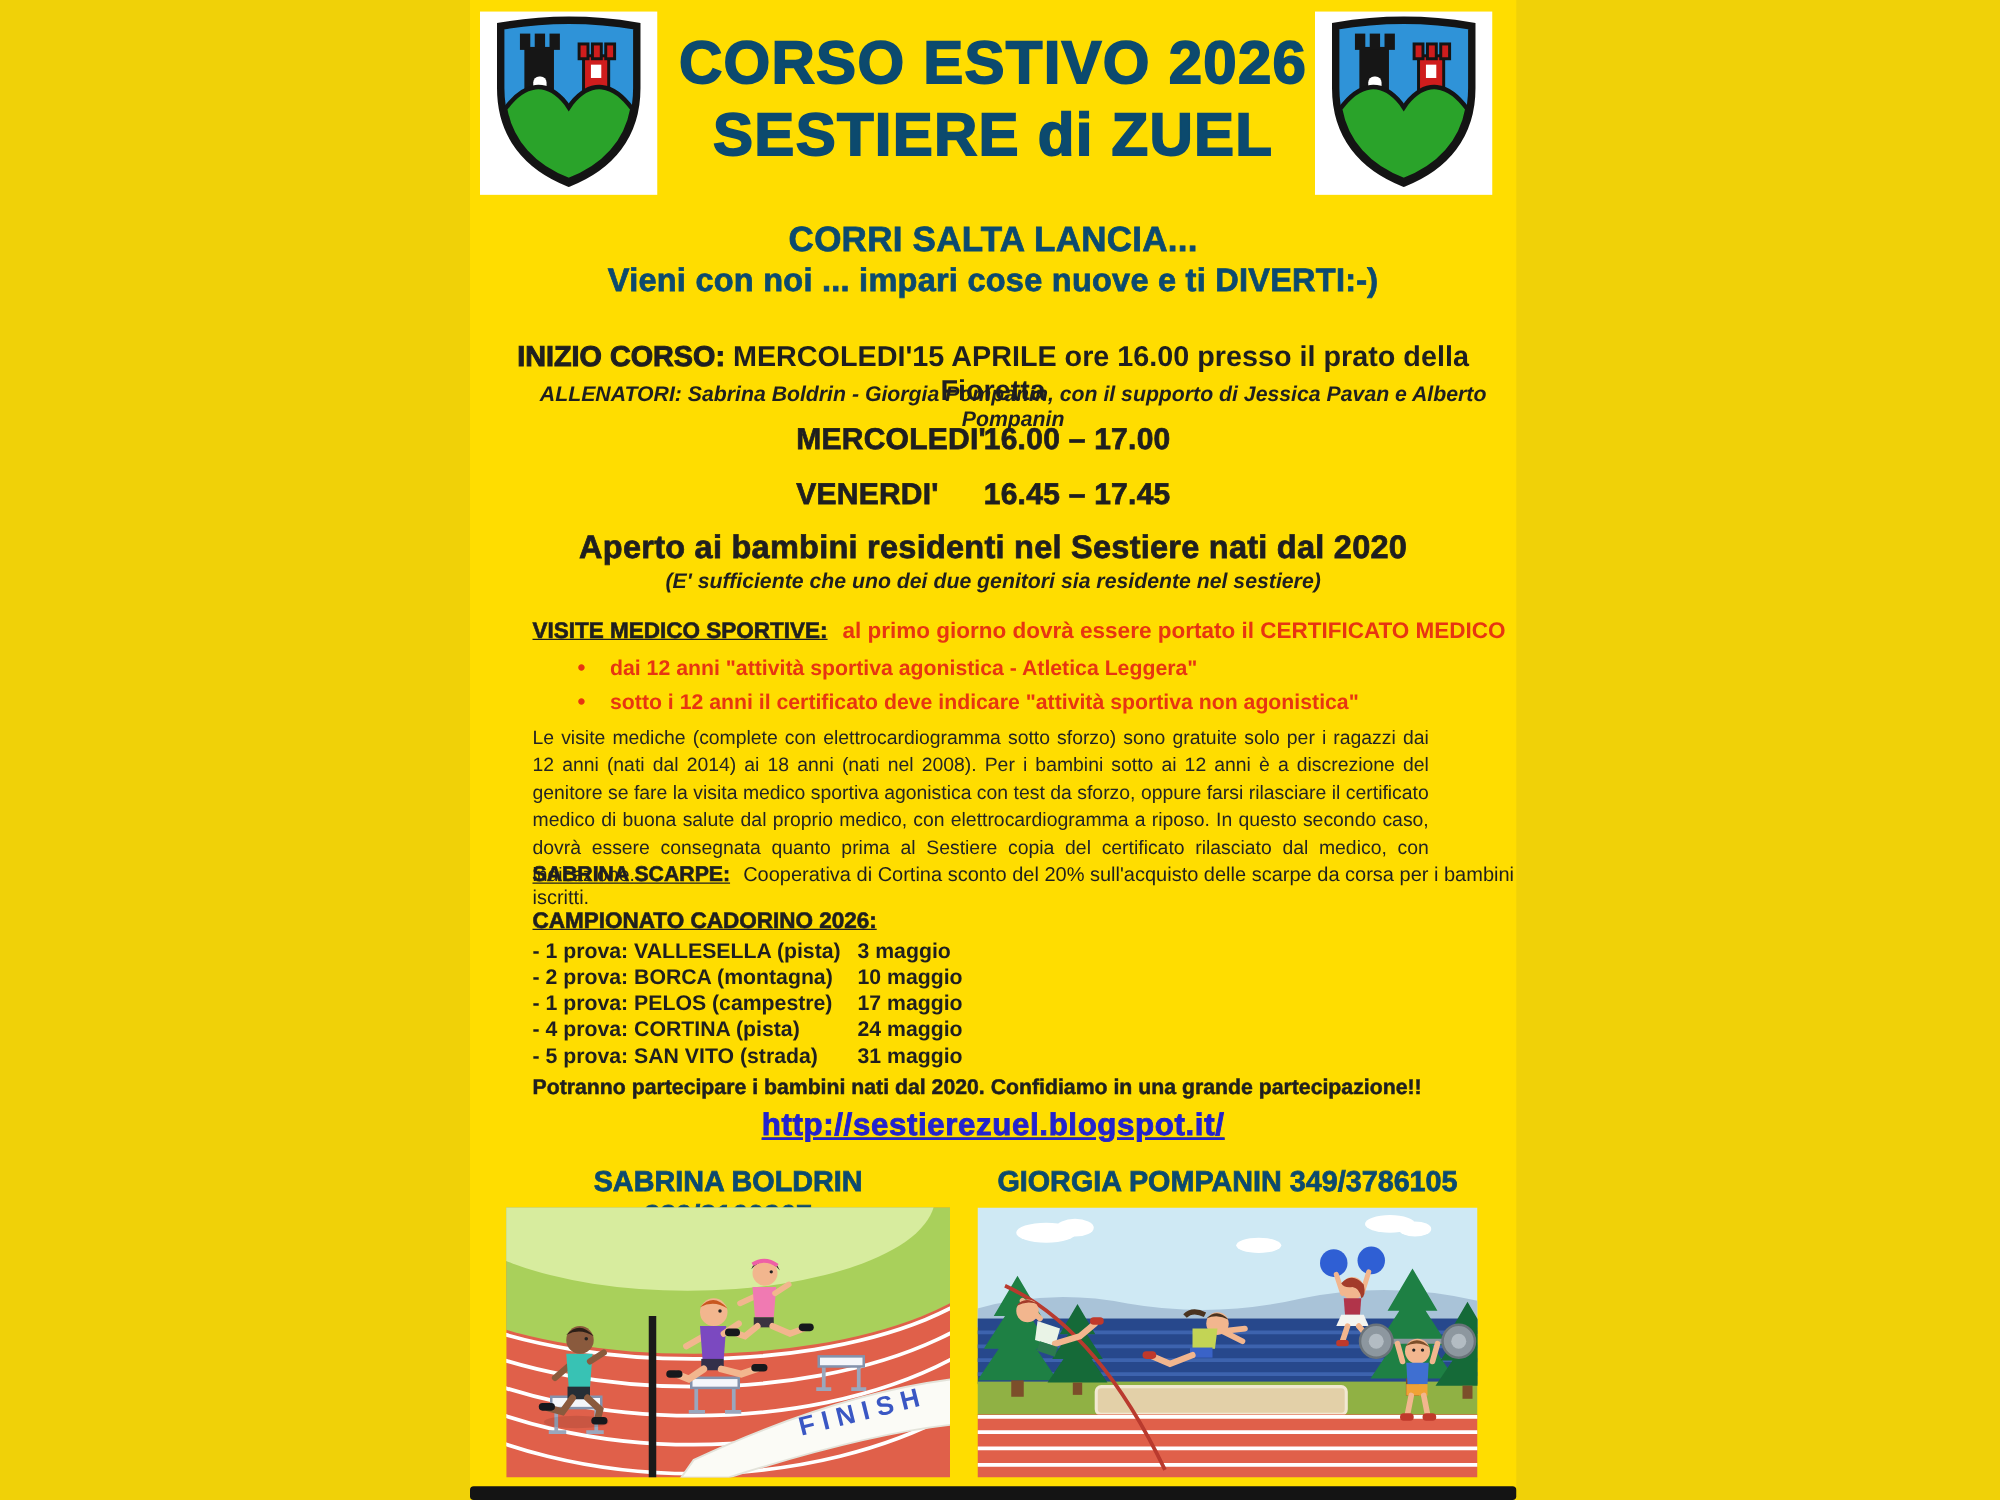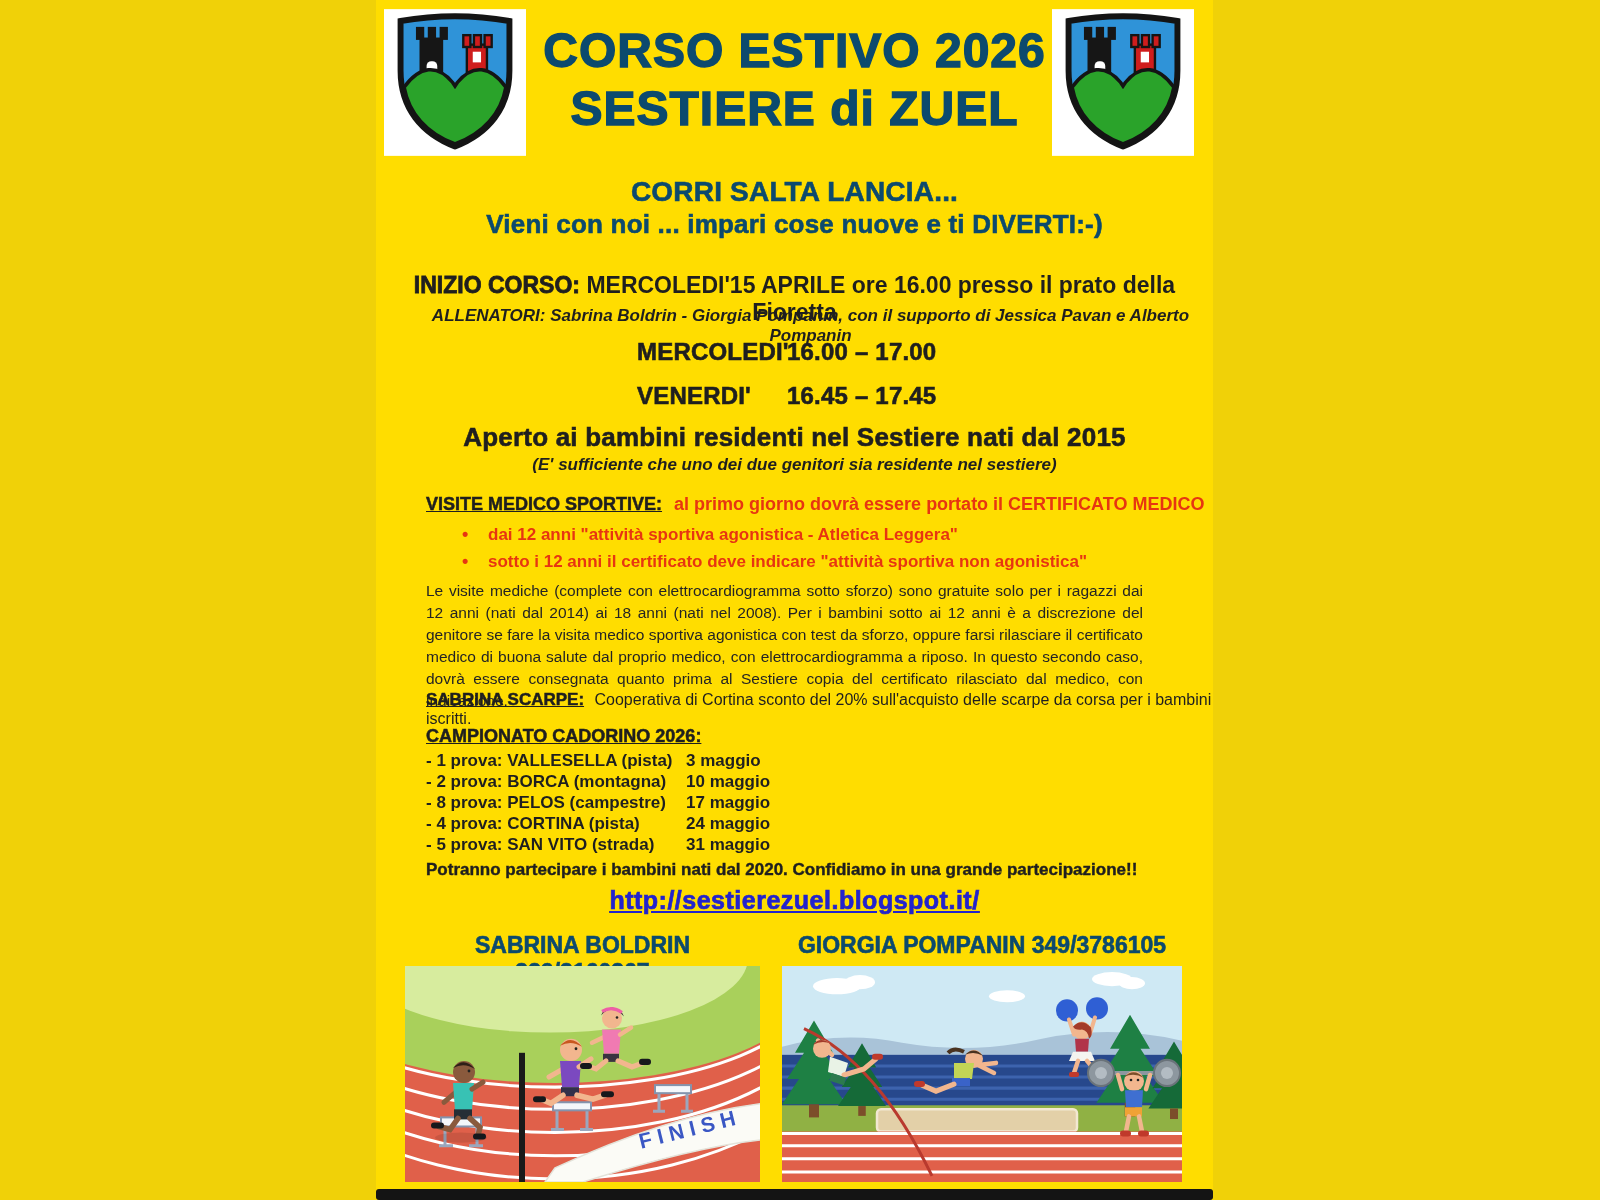--- a/index.html
+++ b/index.html
@@ -151,21 +151,21 @@
     <div class="sched-row">
       <span class="sched-day hv">MERCOLEDI'</span>
       <span class="sched-time hv">16.00 – 17.00</span>
     </div>
     <div class="sched-row">
       <span class="sched-day hv">VENERDI'</span>
       <span class="sched-time hv">16.45 – 17.45</span>
     </div>
   </div>
 
-  <div class="abs center aperto hv">Aperto ai bambini residenti nel Sestiere nati dal 2015</div>
+  <div class="abs center aperto hv">Aperto ai bambini residenti nel Sestiere nati dal 2020</div>
   <div class="abs center aperto-note">(E' sufficiente che uno dei due genitori sia residente nel sestiere)</div>
 
   <div class="abs visite">
     <span class="lbl">VISITE MEDICO SPORTIVE:</span>
     <span class="txt red">al primo giorno dovrà essere portato il CERTIFICATO MEDICO</span>
   </div>
   <div class="abs mbullets">
     <div class="mbullet">dai 12 anni "attività sportiva agonistica - Atletica Leggera"</div>
     <div class="mbullet">sotto i 12 anni il certificato deve indicare "attività sportiva non agonistica"</div>
   </div>
@@ -180,21 +180,21 @@
   <div class="abs races">
     <div class="race-row">
       <span class="race-name">- 1 prova: VALLESELLA (pista)</span>
       <span class="race-date">3 maggio</span>
     </div>
     <div class="race-row">
       <span class="race-name">- 2 prova: BORCA (montagna)</span>
       <span class="race-date">10 maggio</span>
     </div>
     <div class="race-row">
-      <span class="race-name">- 8 prova: PELOS (campestre)</span>
+      <span class="race-name">- 1 prova: PELOS (campestre)</span>
       <span class="race-date">17 maggio</span>
     </div>
     <div class="race-row">
       <span class="race-name">- 4 prova: CORTINA (pista)</span>
       <span class="race-date">24 maggio</span>
     </div>
     <div class="race-row">
       <span class="race-name">- 5 prova: SAN VITO (strada)</span>
       <span class="race-date">31 maggio</span>
     </div>

